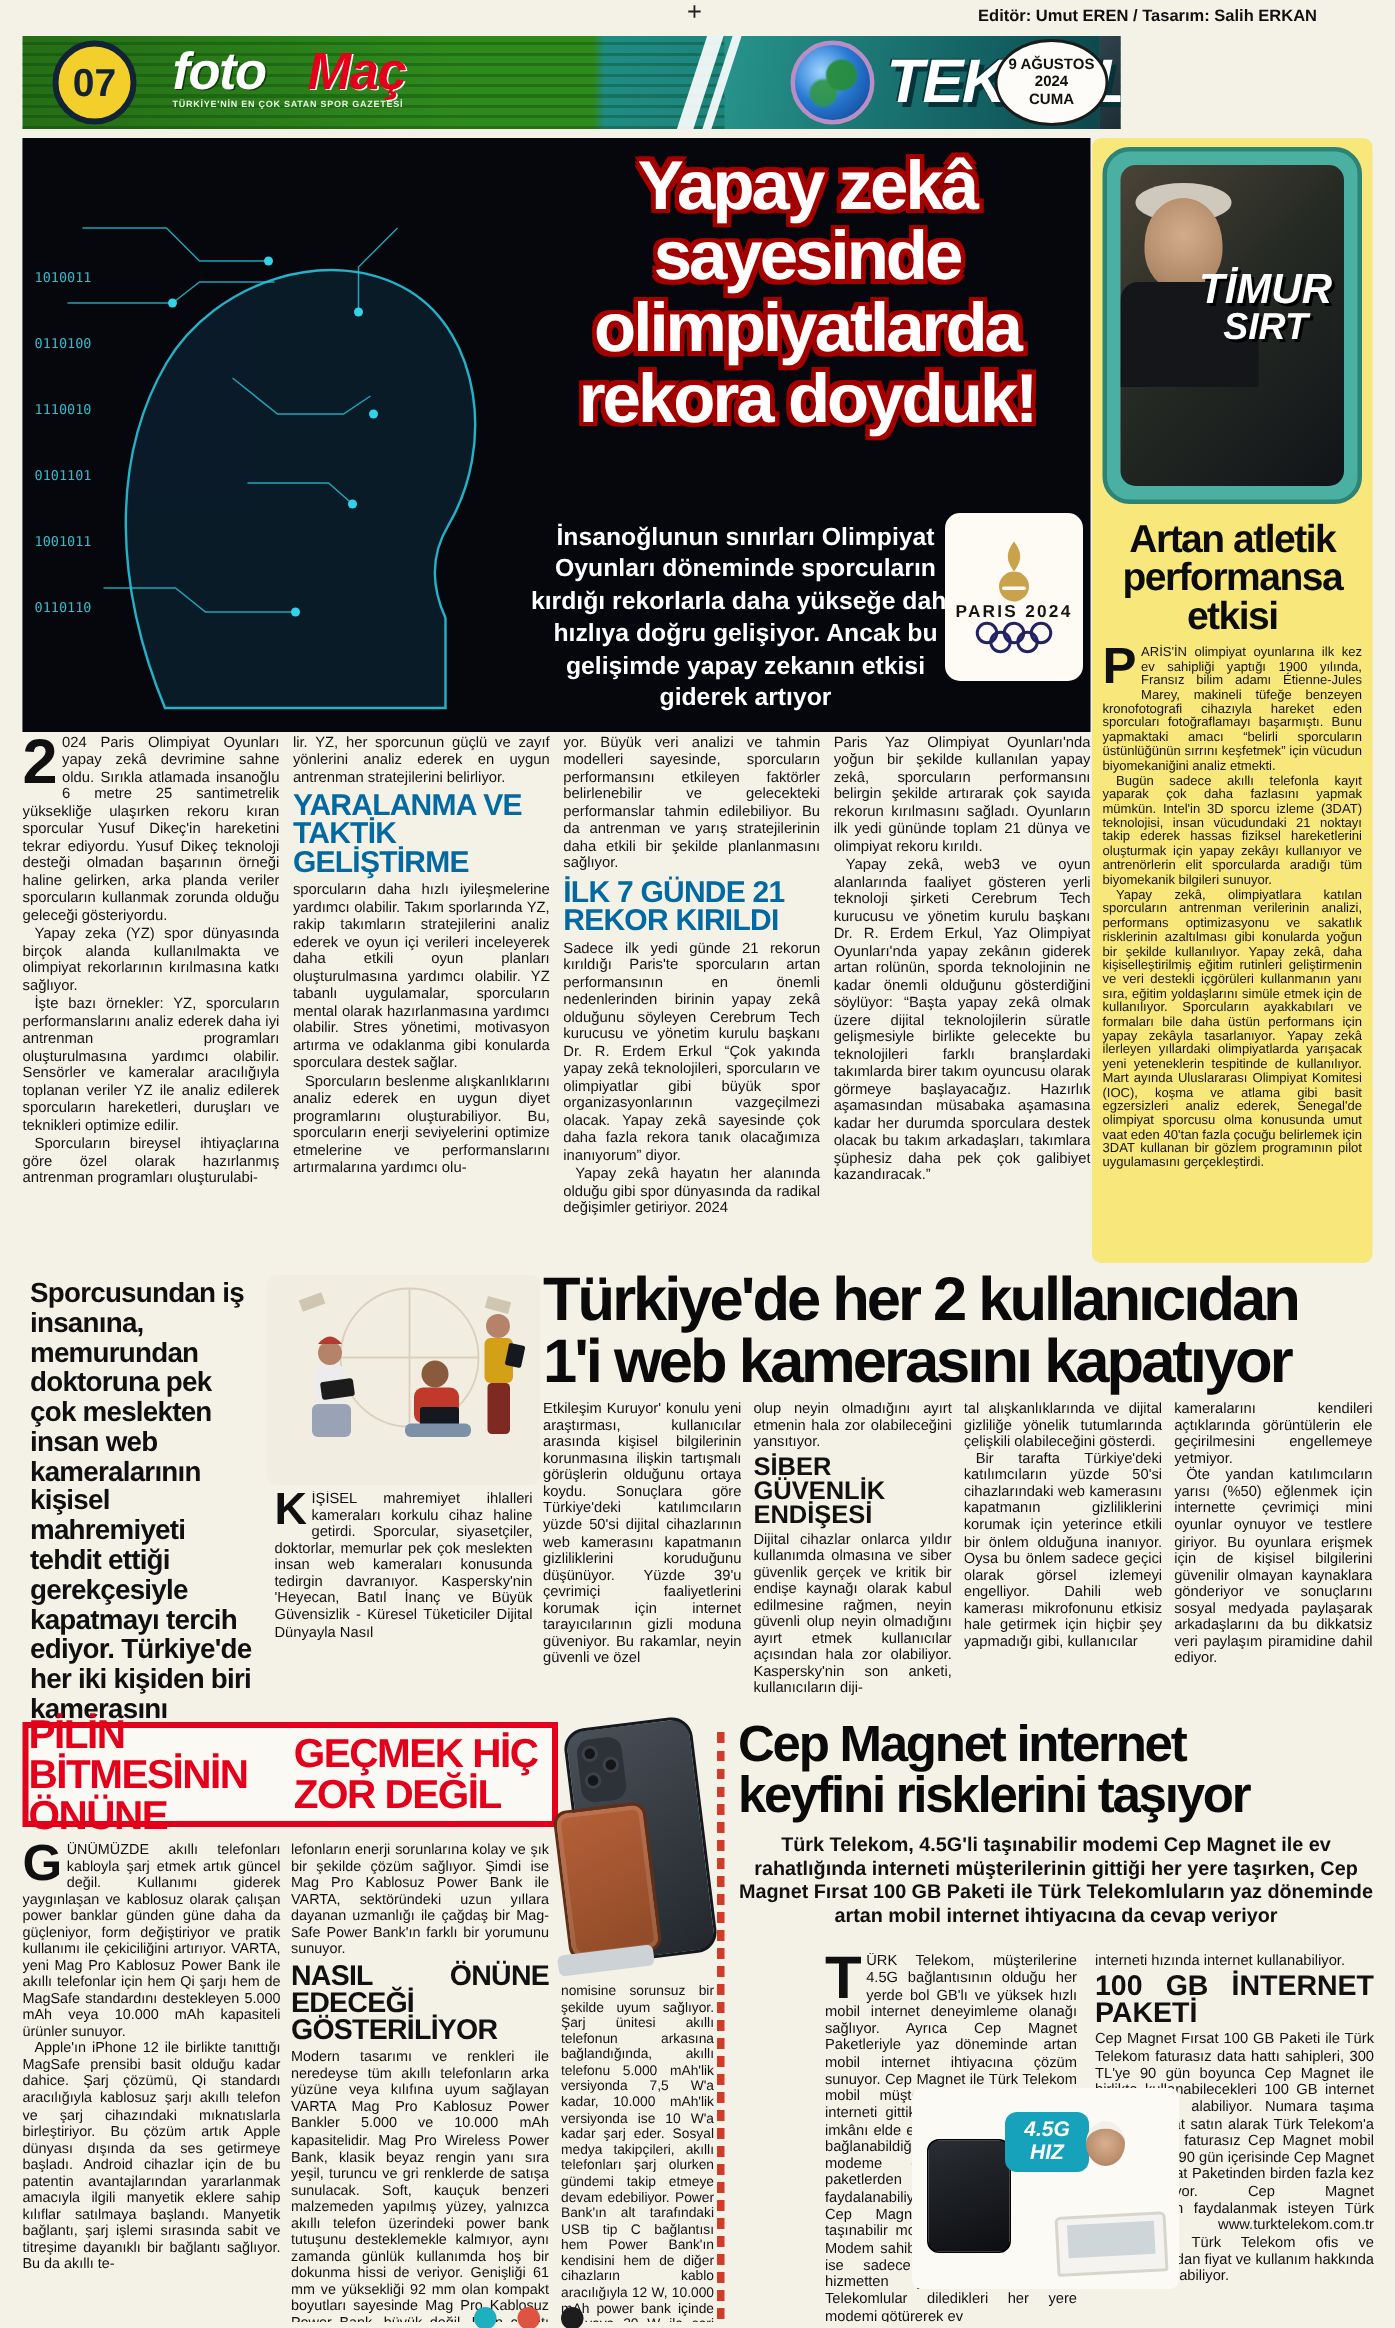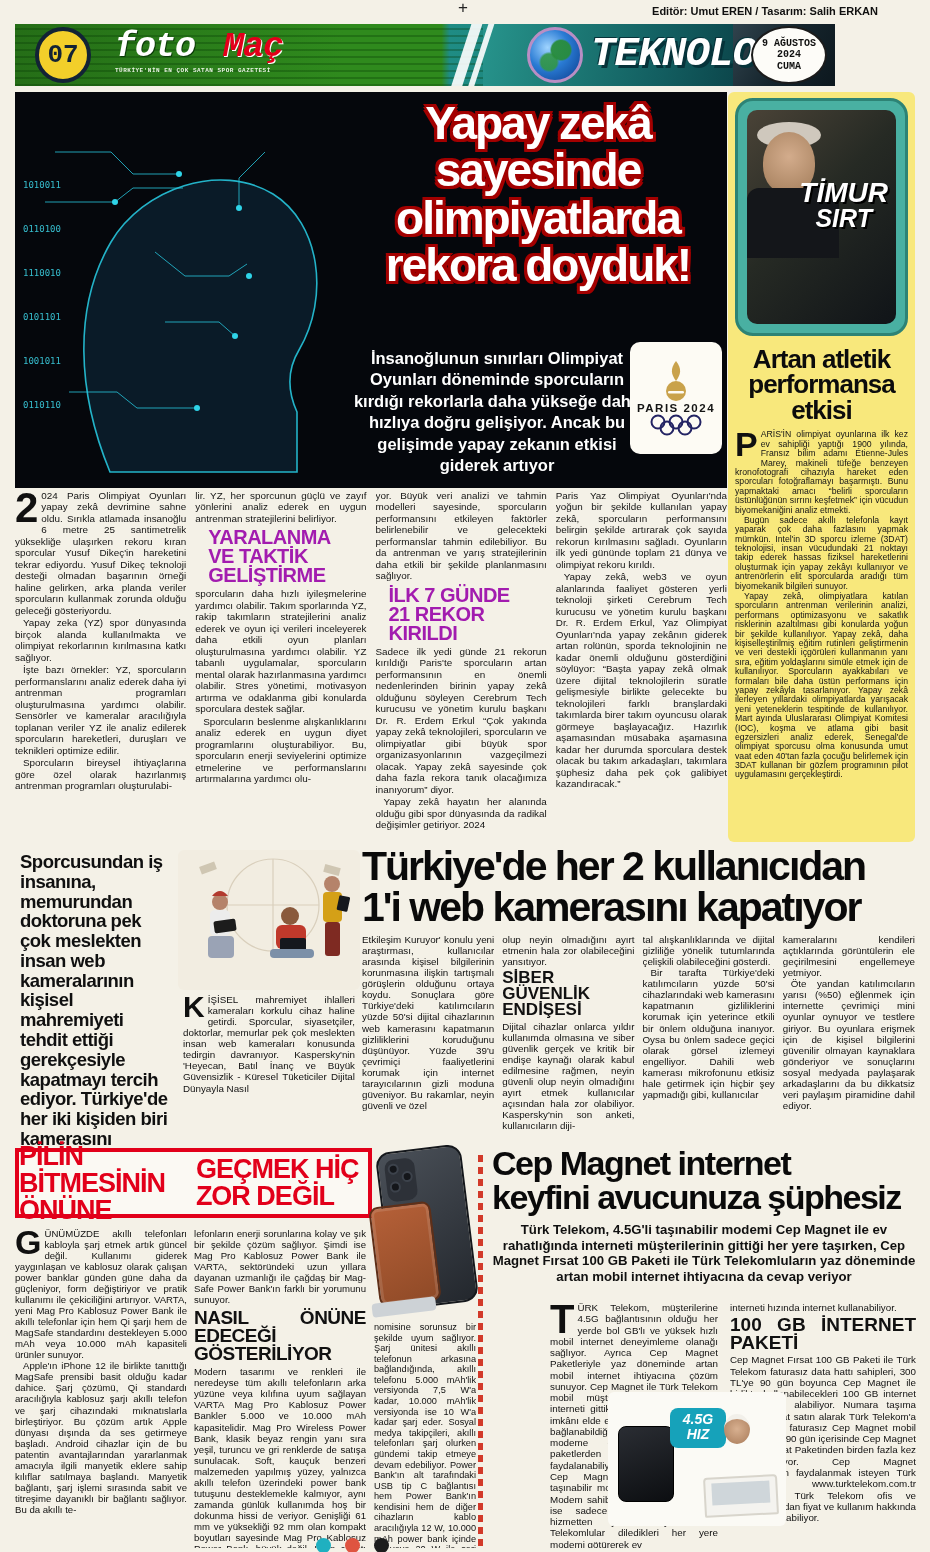--- a/index.html
+++ b/index.html
@@ -9,25 +9,25 @@
     background:#f4f1e7; overflow:hidden;
     font-family:"Liberation Sans", sans-serif; color:#111;
   }
   .abs { position:absolute; }
 
   
   .credits { top:5px; right:52px; font-size:11px; font-weight:700; color:#101010; }
   .regmark { top:-2px; left:458px; font-size:17px; color:#222; }
 
   
-  .masthead { left:15px; top:24px; width:820px; height:62px;
+  .masthead { left:15px; top:24px; width:732px; height:62px;
     background:
       repeating-linear-gradient(0deg, rgba(0,50,0,.28) 0 2px, rgba(255,255,255,0) 2px 7px),
       linear-gradient(90deg,#256e17 0%, #2f8a1d 40%, #2f8a1d 52%, #1f8c84 53%, #156a68 100%);
-    overflow:hidden;font-family:Liberation Mono, monospace; }
+    overflow:hidden; }
   .mast-photo-tek { position:absolute; left:468px; top:0; width:250px; height:62px;
     background:linear-gradient(100deg,#27948c 0%, #1e7d78 30%, #135f61 70%, #0c474c 100%); }
   .mast-photo-gym { position:absolute; left:718px; top:0; width:122px; height:62px;
     background:linear-gradient(120deg,#30434d 0%, #15242c 45%, #0a141a 100%); }
   .mast-stripe { position:absolute; top:-6px; width:11px; height:76px; background:rgba(255,255,255,.9); transform:skewX(-18deg); }
   .pagenum { position:absolute; left:20px; top:3px; width:56px; height:56px; border-radius:50%;
     background:#f2cf2a; border:4px solid #122335; display:flex; align-items:center; justify-content:center;
     font-size:26px; font-weight:900; color:#122335; }
   .brand { position:absolute; left:100px; top:6px; width:280px; }
   .brand .logo { font-size:35px; font-weight:900; font-style:italic; letter-spacing:-1px; line-height:1;
@@ -78,22 +78,22 @@
   .timur h2 { font-size:26px; font-weight:900; text-align:center; line-height:.98; letter-spacing:-1px;
     margin:11px 0 7px; color:#0c0c0c; }
   .timur .body-txt { font-size:8.7px; line-height:1.08; text-align:justify; color:#141414; }
   .timur .body-txt p { margin:0; } .timur .body-txt p + p { text-indent:9px; margin-top:1px; }
   .dropcap { float:left; font-weight:900; line-height:.82; margin:1px 3px 0 0; color:#101010; }
 
   
   .main-cols { left:15px; top:490px; width:712px; height:352px; display:flex; gap:9px; overflow:hidden; }
   .mcol { flex:1; font-size:9.9px; line-height:1.16; text-align:justify; color:#141414; overflow:hidden; }
   .mcol p + p { text-indent:8px; margin-top:1px; }
-  .subhead { font-size:20px; font-weight:900; line-height:.95; letter-spacing:-.5px; margin:4px 13px 3px;
-    text-align:left; color:#a21caf; }
+  .subhead { font-size:20px; font-weight:900; line-height:.95; letter-spacing:-.5px; margin:4px 0 3px;
+    text-align:left; color:#0369a1; }
 
   
   .wc-intro { left:20px; top:852px; width:152px; font-size:18.5px; font-weight:900; line-height:1.07;
     letter-spacing:-.5px; color:#101010; }
   .wc-illu { left:178px; top:850px; width:182px; height:140px; background:#f2ede1; border-radius:6px; overflow:hidden; }
   .wc-head { left:362px; top:846px; width:556px; }
   .wc-head div { font-size:41px; font-weight:900; letter-spacing:-2px; line-height:1.0; color:#0a0a0a; }
   .wc-cols { left:362px; top:934px; width:553px; height:206px; display:flex; gap:8px; overflow:hidden; }
   .wc-cols .wcol { flex:1; font-size:9.8px; line-height:1.13; text-align:justify; overflow:hidden; }
   .wc-cols .wcol p + p { text-indent:8px; }
@@ -348,21 +348,21 @@
   <div class="abs pilin-cols" style="left:374px; top:1322px; width:102px; height:226px; font-size:9.2px;">
     <p>nomisine sorunsuz bir şekilde uyum sağlıyor. Şarj ünitesi akıllı telefonun arkasına bağlandığında, akıllı telefonu 5.000 mAh'lik versiyonda 7,5 W'a kadar, 10.000 mAh'lik versiyonda ise 10 W'a kadar şarj eder. Sosyal medya takipçileri, akıllı telefonları şarj olurken gündemi takip etmeye devam edebiliyor. Power Bank'ın alt tarafındaki USB tip C bağlantısı hem Power Bank'ın kendisini hem de diğer cihazların kablo aracılığıyla 12 W, 10.000 mAh power bank içinde 18 veya 20 W ile şarj etmek için kullanılabiliyor. Mag Pro Kablosuz Power Bank, cihazın arka tarafında bulunan düğme ile açılıp kapatılabiliyor. Tasarımı ile minimalist bir görünüme sahip olan Power Bank'ın ön tarafında aydınlatılmalı VARTA logosu bulunuyor.</p>
   </div>
   <div class="abs dots">
     <i style="background:#1fb0c0;"></i><i style="background:#df5440;"></i><i style="background:#1d1d1d;"></i>
   </div>
 
   <div class="abs divider"></div>
   <div class="abs cep-head">
     <div>Cep Magnet internet</div>
-    <div>keyfini avucunuza şüphesiz</div>
+    <div>keyfini risklerini taşıyor</div>
   </div>
   <div class="abs cep-stand">Türk Telekom, 4.5G'li taşınabilir modemi Cep Magnet ile ev rahatlığında interneti müşterilerinin gittiği her yere taşırken, Cep Magnet Fırsat 100 GB Paketi ile Türk Telekomluların yaz döneminde artan mobil internet ihtiyacına da cevap veriyor</div>
   <div class="abs cep-body">
     <div class="ccol cL">
       <p><span class="dropcap" style="font-size:40px;">T</span><span>ÜRK Telekom, müşterilerine 4.5G bağlantısının olduğu her yerde bol GB'lı ve yüksek hızlı mobil internet deneyimleme olanağı sağlıyor. Ayrıca Cep Magnet Paketleriyle yaz döneminde artan mobil internet ihtiyacına çözüm sunuyor. Cep Magnet ile Türk Telekom mobil müşterileri 4.5G hızındaki interneti gittikleri her yerde kullanma imkânı elde ediyor ve 16 farklı cihazın bağlanabildiği 4.5G'li taşınabilir modeme özel yüksek kotalı paketlerden sevdikleriyle beraber faydalanabiliyor. Türk Telekomlular, Cep Magnet Paketlerininyanında taşınabilir modem de satın alabiliyor. Modem sahibi olan Türk Telekomlular ise sadece paket satın alarak hizmetten yararlanabiliyor. Türk Telekomlular diledikleri her yere modemi götürerek ev</span></p>
     </div>
     <div class="ccol cR">
       <p>interneti hızında internet kullanabiliyor.</p>
       <div class="subhead-c">100 GB İNTERNET PAKETİ</div>
       <p>Cep Magnet Fırsat 100 GB Paketi ile Türk Telekom faturasız data hattı sahipleri, 300 TL'ye 90 gün boyunca Cep Magnet ile birlikte kullanabilecekleri 100 GB internet paketi satın alabiliyor. Numara taşıma veya yeni hat satın alarak Türk Telekom'a geçiş yapan faturasız Cep Magnet mobil hat sahipleri 90 gün içerisinde Cep Magnet 100 GB Fırsat Paketinden birden fazla kez yararlanabiliyor. Cep Magnet paketlerinden faydalanmak isteyen Türk Telekomlular www.turktelekom.com.tr adresinden, Türk Telekom ofis ve mağazalarından fiyat ve kullanım hakkında bilgi sahibi olabiliyor.</p>

